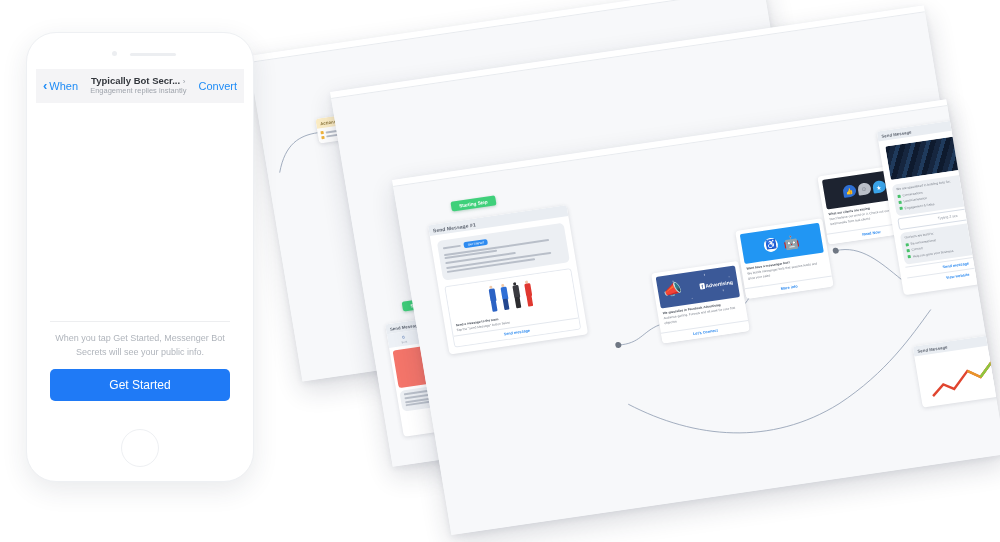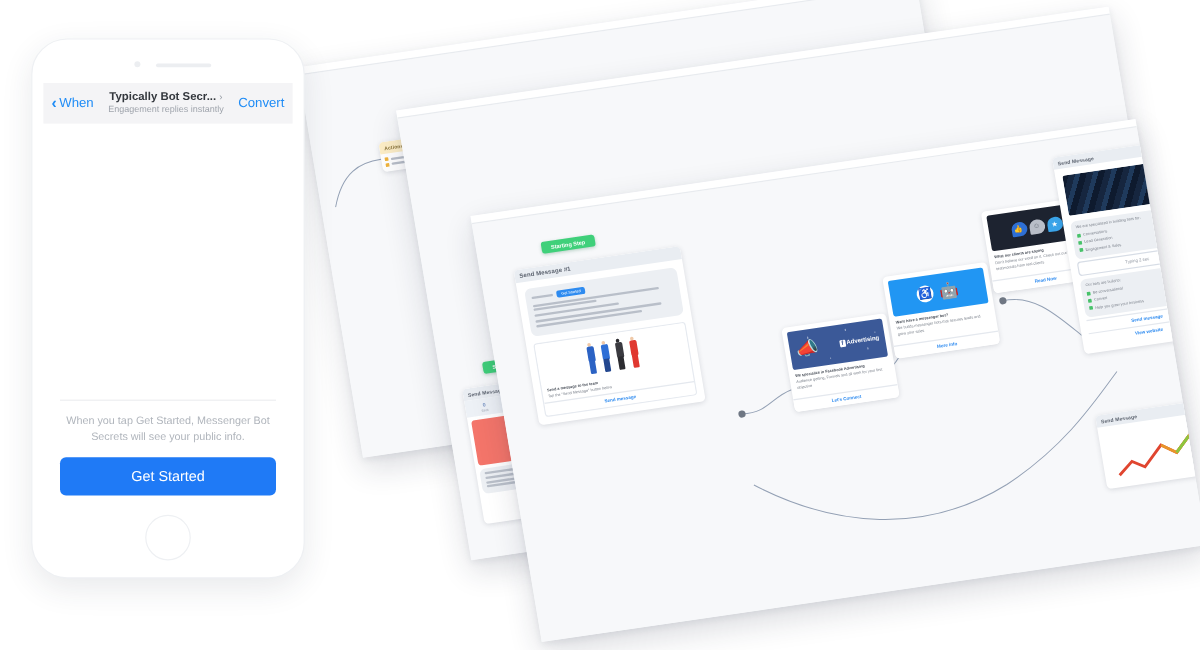--- a/index.html
+++ b/index.html
@@ -191,21 +191,21 @@
 
   .bubwrap { position: relative; margin: 34px auto 0; width: 140px; height: 150px; }
   .bubble { width: 140px; height: 128px; border-radius: 50%; background: #24a2f5;
     display: flex; align-items: center; justify-content: center; }
   .bubble span { color: #fff; font-size: 19px; font-weight: bold; letter-spacing: .3px;
     font-family: "DejaVu Sans Mono", monospace; }
   .tail { position: absolute; left: 26px; bottom: 2px; width: 0; height: 0;
     border-left: 13px solid #24a2f5; border-bottom: 22px solid transparent;
     transform: rotate(-8deg); }
 
-  .mfoot { position: absolute; left: 0; right: 0; bottom: 0; padding: 0 14px 10px; }
+  .mfoot { position: absolute; left: 0; right: 0; bottom: 12px; padding: 0 14px 10px; }
   .mfoot .rule { height: 1px; background: #edeef0; margin-bottom: 10px; }
   .disclaim { text-align: center; font-size: 9px; color: #b0b5bc; line-height: 1.5; margin-bottom: 10px; }
   .getstarted { background: #1f7af6; color: #fff; text-align: center;
     font-size: 12px; padding: 9px 0; border-radius: 5px; }
 </style>
 </head>
 <body>
 
 <div class="stage">
 

